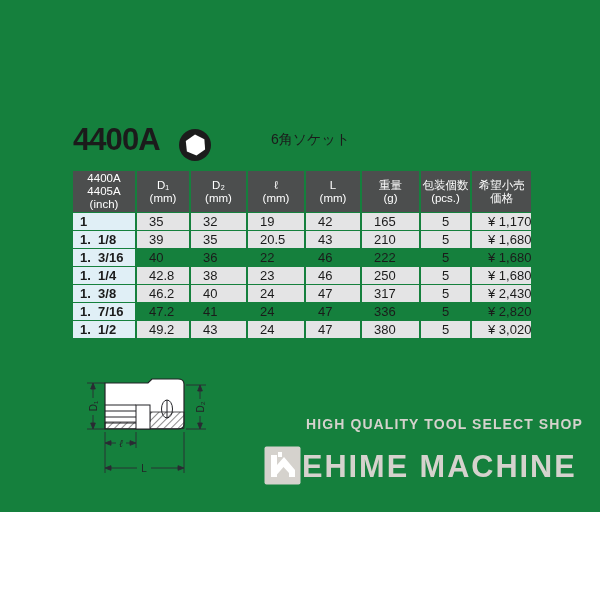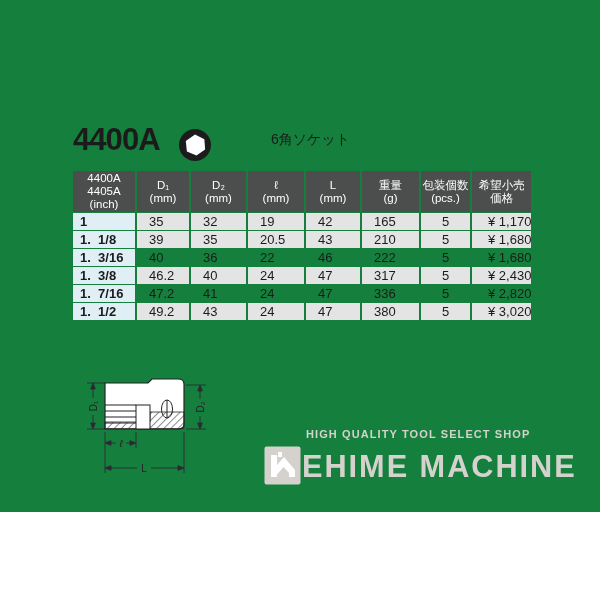--- a/index.html
+++ b/index.html
@@ -19,21 +19,21 @@
     text-align:center; vertical-align:middle; height:40px; white-space:pre-line; padding:1px 0;
   }
   .spec-table td { height:17px; font-size:13px; vertical-align:middle; padding-left:12px; white-space:pre; }
   .spec-table tr.stripe td { background:#e4e4e5; }
   .spec-table td.col-size { background:#e0eff6 !important; font-weight:bold; padding-left:7px; }
   .spec-table td.col-pcs { text-align:center; padding-left:0; }
   .spec-table td.col-price { padding-left:16px; }
 
   
   .wm { color:#d5d2cd; }
-  .wm-tagline { position:absolute; left:306px; top:428px; font-size:11px; font-weight:bold; letter-spacing:1.1px; white-space:nowrap; }
+  .wm-tagline { position:absolute; left:306px; top:416px; font-size:14px; font-weight:bold; letter-spacing:1.1px; white-space:nowrap; }
   .wm-brand { position:absolute; left:302px; top:449px; font-size:31px; font-weight:bold; letter-spacing:2px; white-space:nowrap; transform:scaleX(0.99); transform-origin:left top; }
   .wm-logo { position:absolute; left:264px; top:446px; }
 </style>
 </head>
 <body>
 
 <div id="stage">
 
   <div class="model-no">4400A</div>
 
@@ -102,20 +102,30 @@
           <td class="col-size">1.  3/16</td>
           <td>40</td>
           <td>36</td>
           <td>22</td>
           <td>46</td>
           <td>222</td>
           <td class="col-pcs">5</td>
           <td class="col-price">¥ 1,680</td>
         </tr>
         <tr class="stripe">
+          <td class="col-size">1.  1/4</td>
+          <td>42.8</td>
+          <td>38</td>
+          <td>23</td>
+          <td>46</td>
+          <td>250</td>
+          <td class="col-pcs">5</td>
+          <td class="col-price">¥ 1,680</td>
+        </tr>
+        <tr class="stripe">
           <td class="col-size">1.  3/8</td>
           <td>46.2</td>
           <td>40</td>
           <td>24</td>
           <td>47</td>
           <td>317</td>
           <td class="col-pcs">5</td>
           <td class="col-price">¥ 2,430</td>
         </tr>
         <tr>

